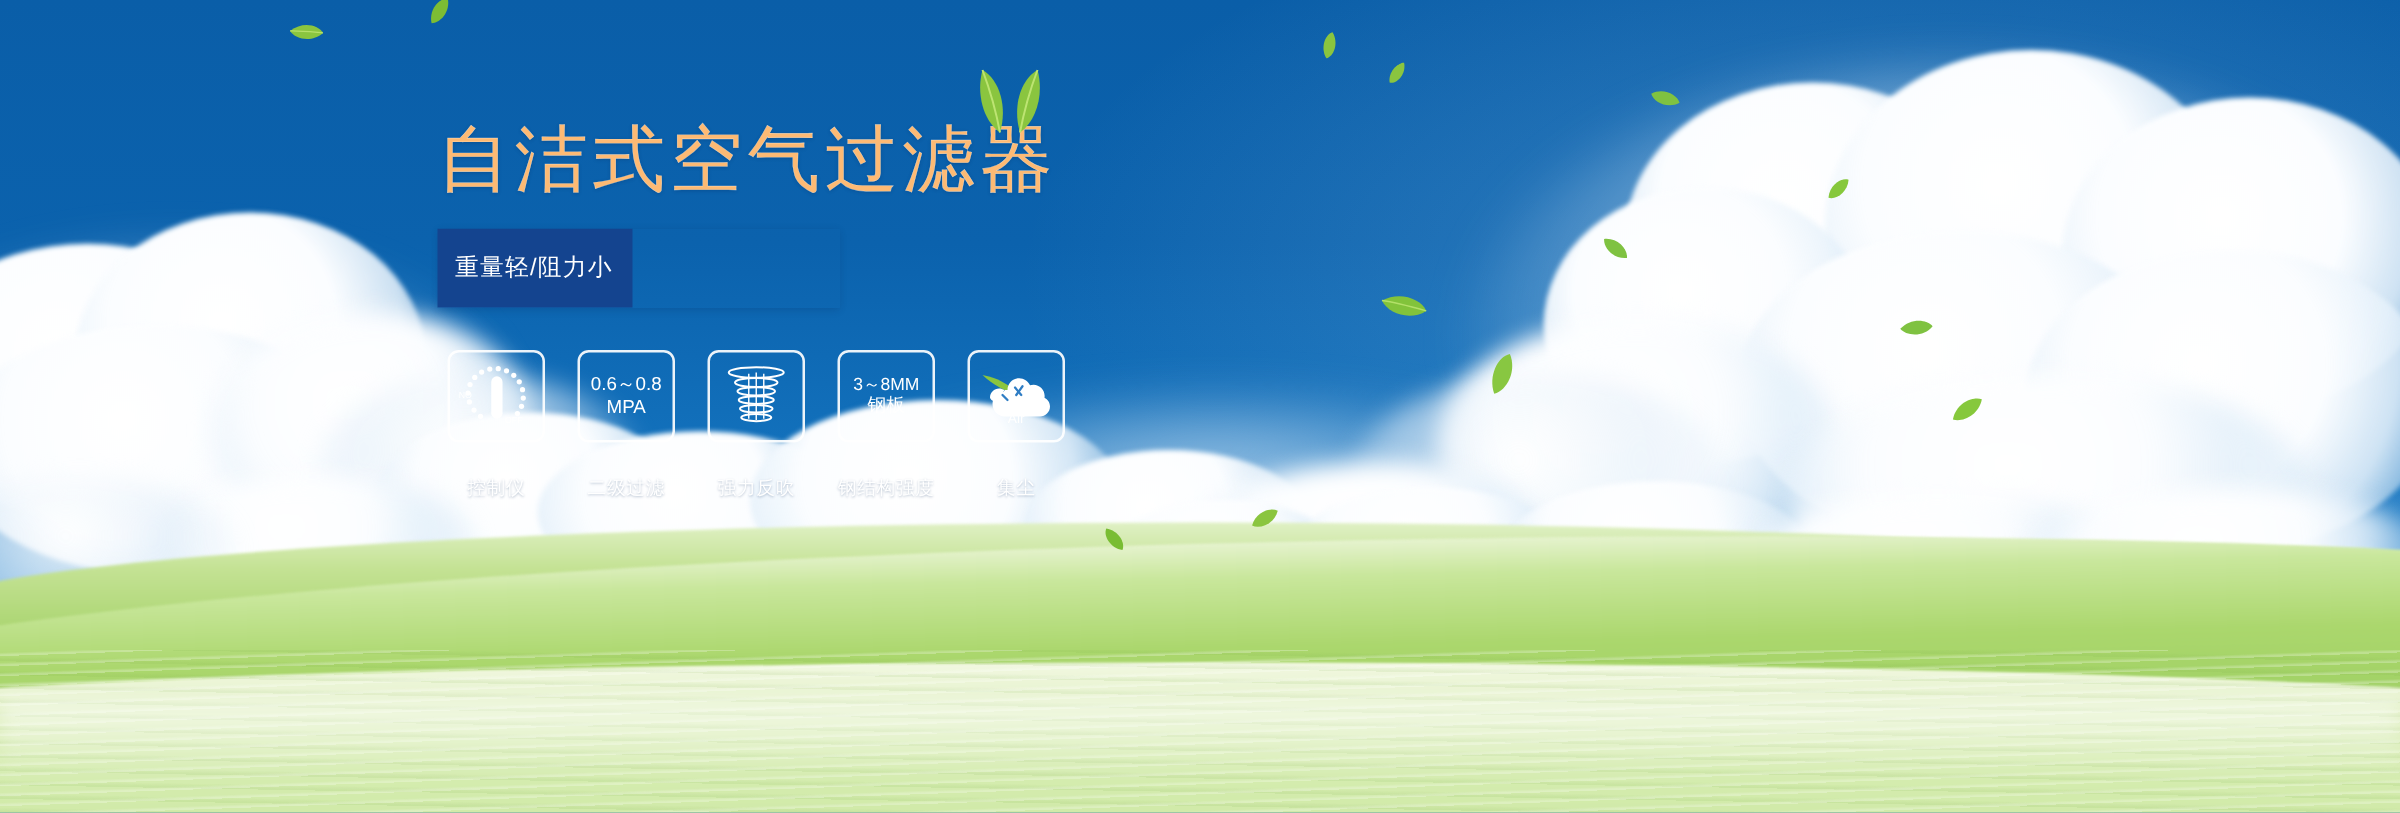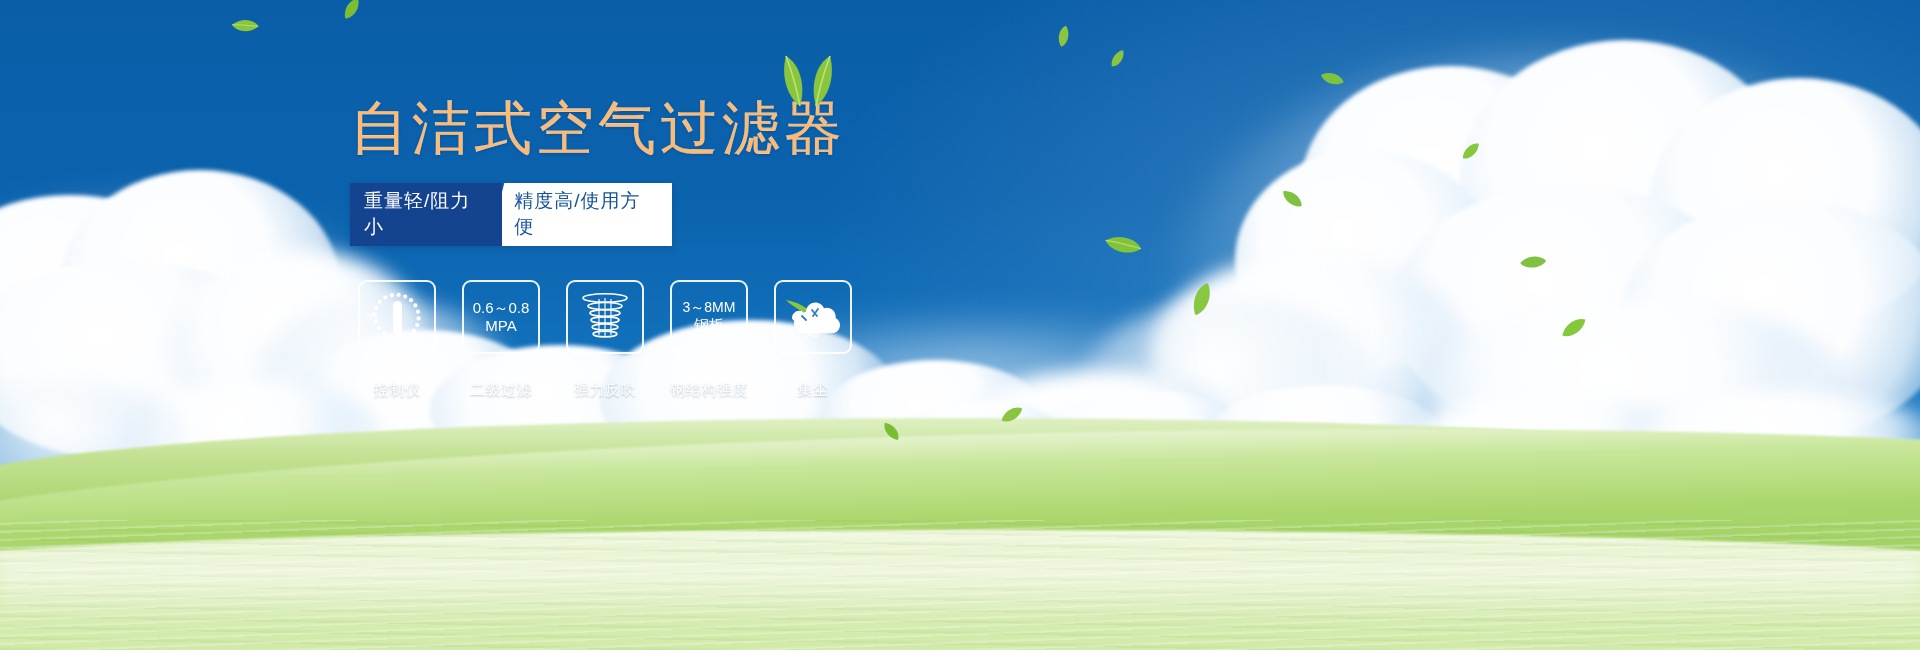--- a/index.html
+++ b/index.html
@@ -304,21 +304,20 @@
           <path d="M30 54 C16 44 11 22 16 4 C30 12 36 34 30 54 Z" fill="#8ac53f"></path>
           <path d="M16 4 C22 20 27 38 30 54" stroke="#bde472" stroke-width="1.6" fill="none"></path>
           <path d="M46 54 C40 34 46 12 60 4 C65 22 60 44 46 54 Z" fill="#8ac53f"></path>
           <path d="M60 4 C54 20 49 38 46 54" stroke="#bde472" stroke-width="1.6" fill="none"></path>
         </svg>
       </div>
     </div>
 
     <div class="subtitle">
       <div class="sub-left">重量轻/阻力小</div>
-      <div class="sub-right">精度高/使用方便</div>
     </div>
 
     <div class="features">
 
       <div class="feature">
         <div class="feature-box">
           <svg width="64" height="58" viewBox="0 0 64 58">
             <g fill="#ffffff">
               <circle cx="10.5" cy="33.5" r="2.1"></circle>
                 <circle cx="9.4" cy="26.4" r="2.1"></circle>

